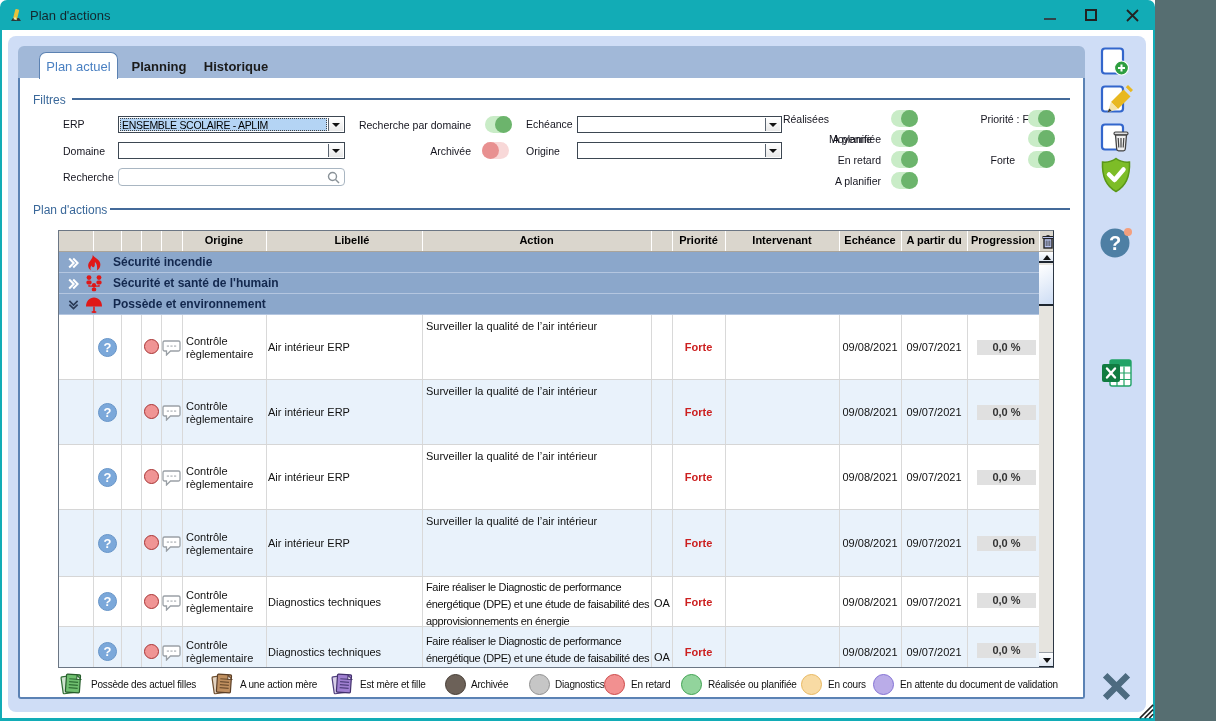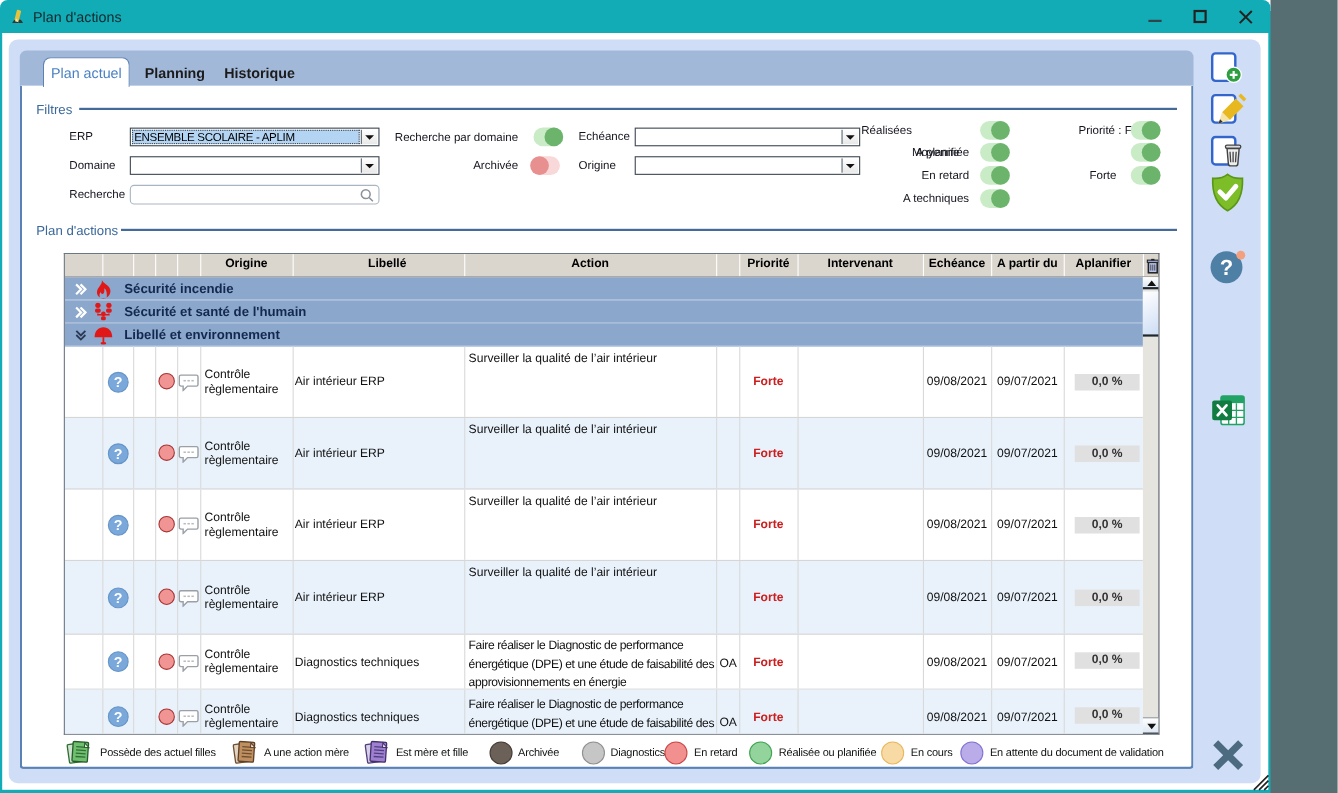--- a/index.html
+++ b/index.html
@@ -117,21 +117,21 @@
 <div class="combo" style="left:577px;top:142px;width:205px;height:17px;">
     <div class="btn"></div>
   </div>
 
 <div class="lbl" style="left:731px;top:113px;width:150px;text-align:center;">Réalisées</div>
 <div class="toggle tgreen" style="left:891px;top:110px;"></div>
 <div class="lbl" style="left:731px;top:133px;width:150px;text-align:right;">A planifiée</div>
 <div class="toggle tgreen" style="left:891px;top:130px;"></div>
 <div class="lbl" style="left:731px;top:154px;width:150px;text-align:right;">En retard</div>
 <div class="toggle tgreen" style="left:891px;top:151px;"></div>
-<div class="lbl" style="left:731px;top:175px;width:150px;text-align:right;">A techniques</div>
+<div class="lbl" style="left:731px;top:175px;width:150px;text-align:right;">A planifier</div>
 <div class="toggle tgreen" style="left:891px;top:172px;"></div>
 
 <div class="lbl" style="left:865px;top:113px;width:150px;text-align:right;margin-left:36px;">Priorité : Faible</div>
 <div class="toggle tgreen" style="left:1028px;top:110px;"></div>
 <div class="lbl" style="left:829px;top:133px;width:150px;">Moyenne</div>
 <div class="toggle tgreen" style="left:1028px;top:130px;"></div>
 <div class="lbl" style="left:865px;top:154px;width:150px;text-align:right;">Forte</div>
 <div class="toggle tgreen" style="left:1028px;top:151px;"></div>
 
 <div class="abs" style="left:33px;top:203px;font-size:12px;color:#3a689a;">Plan d'actions</div>
@@ -154,21 +154,21 @@
     <div class="vline" style="left:842px;background:#fff;"></div>
     <div class="vline" style="left:908px;background:#fff;"></div>
     <div class="vline" style="left:980px;background:#fff;"></div>
     <div class="hcell" style="left:123px;width:84px;">Origine</div>
     <div class="hcell" style="left:207px;width:156px;padding-left:16px;">Libellé</div>
     <div class="hcell" style="left:363px;width:229px;">Action</div>
     <div class="hcell" style="left:613px;width:53px;">Priorité</div>
     <div class="hcell" style="left:666px;width:114px;">Intervenant</div>
     <div class="hcell" style="left:780px;width:62px;">Echéance</div>
     <div class="hcell" style="left:842px;width:66px;">A partir du</div>
-    <div class="hcell" style="left:908px;width:72px;">Aplanifier</div>
+    <div class="hcell" style="left:908px;width:72px;">Progression</div>
     <svg class="abs" style="left:983px;top:4px;" width="12" height="14" viewBox="0 0 12 14">
       <rect x="2" y="3.5" width="8" height="9.5" fill="#b9c4f0" stroke="#222" stroke-width="1.4"></rect>
       <rect x="1" y="1.5" width="10" height="2" fill="#b9c4f0" stroke="#222" stroke-width="1"></rect>
       <rect x="4.5" y="0.2" width="3" height="1.5" fill="#222"></rect>
       <path d="M4.2 5.5 V11 M6 5.5 V11 M7.8 5.5 V11" stroke="#444" stroke-width="0.9"></path>
     </svg>
   </div>
 
   <div class="grow" style="top:42px;">
     <svg class="chev" viewBox="0 0 11 12">
@@ -196,21 +196,21 @@
   </div>
   <div class="grow" style="top:63px;">
     <svg class="chev" viewBox="0 0 12 11">
         <path d="M1.5 1 L6 5.5 L10.5 1 M1.5 5 L6 9.5 L10.5 5" fill="none" stroke="#2a3a56" stroke-width="1.8"></path>
       </svg>
     <svg class="gicon" viewBox="0 0 18 18" fill="#e01818">
       <path d="M1 10.5 C1 5 4.5 1.5 9 1.5 C13.5 1.5 17 5 17 10.5 Z"></path>
       <rect x="8.2" y="10.5" width="1.6" height="5"></rect>
       <ellipse cx="9" cy="16" rx="2.6" ry="1.1"></ellipse>
     </svg>
-    <span class="gtxt">Libellé et environnement</span>
+    <span class="gtxt">Possède et environnement</span>
   </div>
 
   <div class="drow" style="top:84px;height:65px;">
     <div class="rowlines"></div>
     <div class="qicon" style="top:23px;">?</div>
       <div class="rdot" style="top:24px;"></div>
     <svg class="bub" style="top:24px;" viewBox="0 0 19 17">
         <path d="M2.5 2 h14 a1.5 1.5 0 0 1 1.5 1.5 v7 a1.5 1.5 0 0 1 -1.5 1.5 h-8 l-4 4 v-4 h-2 a1.5 1.5 0 0 1 -1.5 -1.5 v-7 a1.5 1.5 0 0 1 1.5 -1.5 Z" fill="#fff" stroke="#9aa0a6" stroke-width="1.3"></path>
         <rect x="4.8" y="6.4" width="2.2" height="1.4" fill="#b8bcc0"></rect>
         <rect x="8.4" y="6.4" width="2.2" height="1.4" fill="#b8bcc0"></rect>

